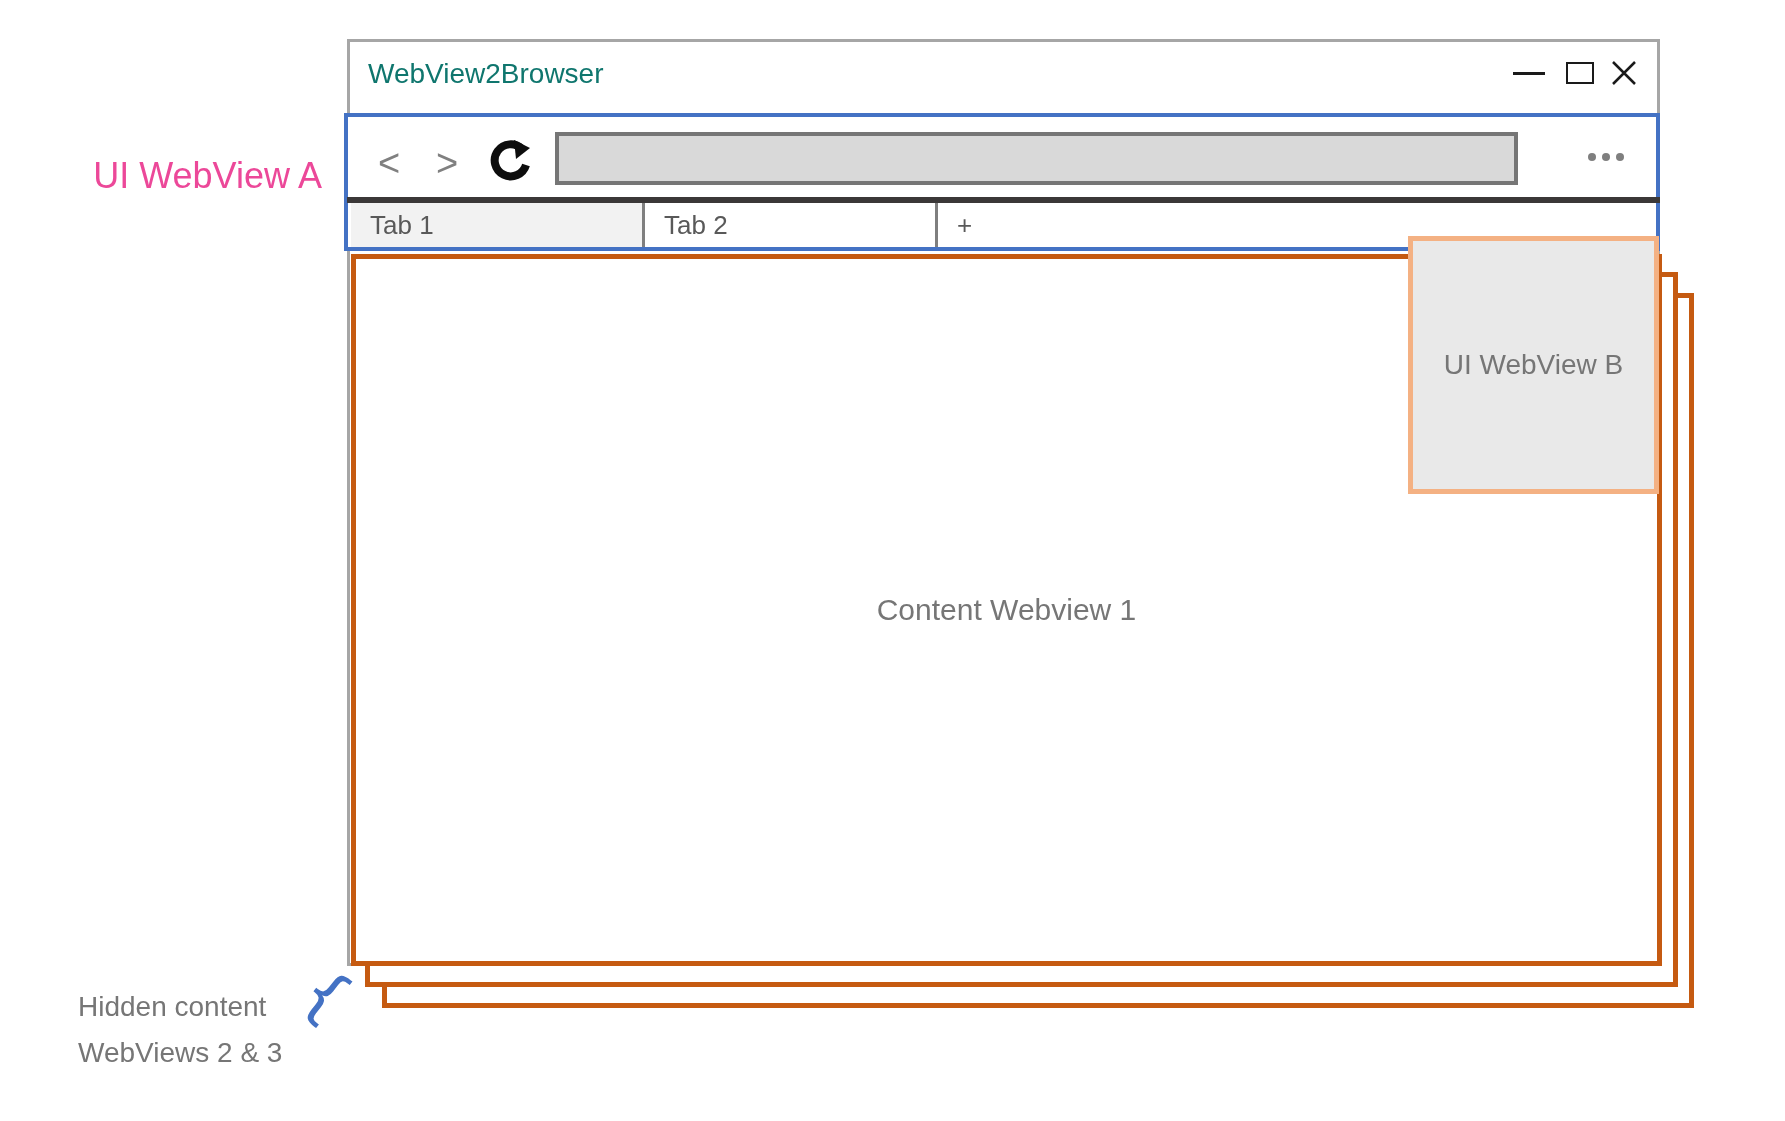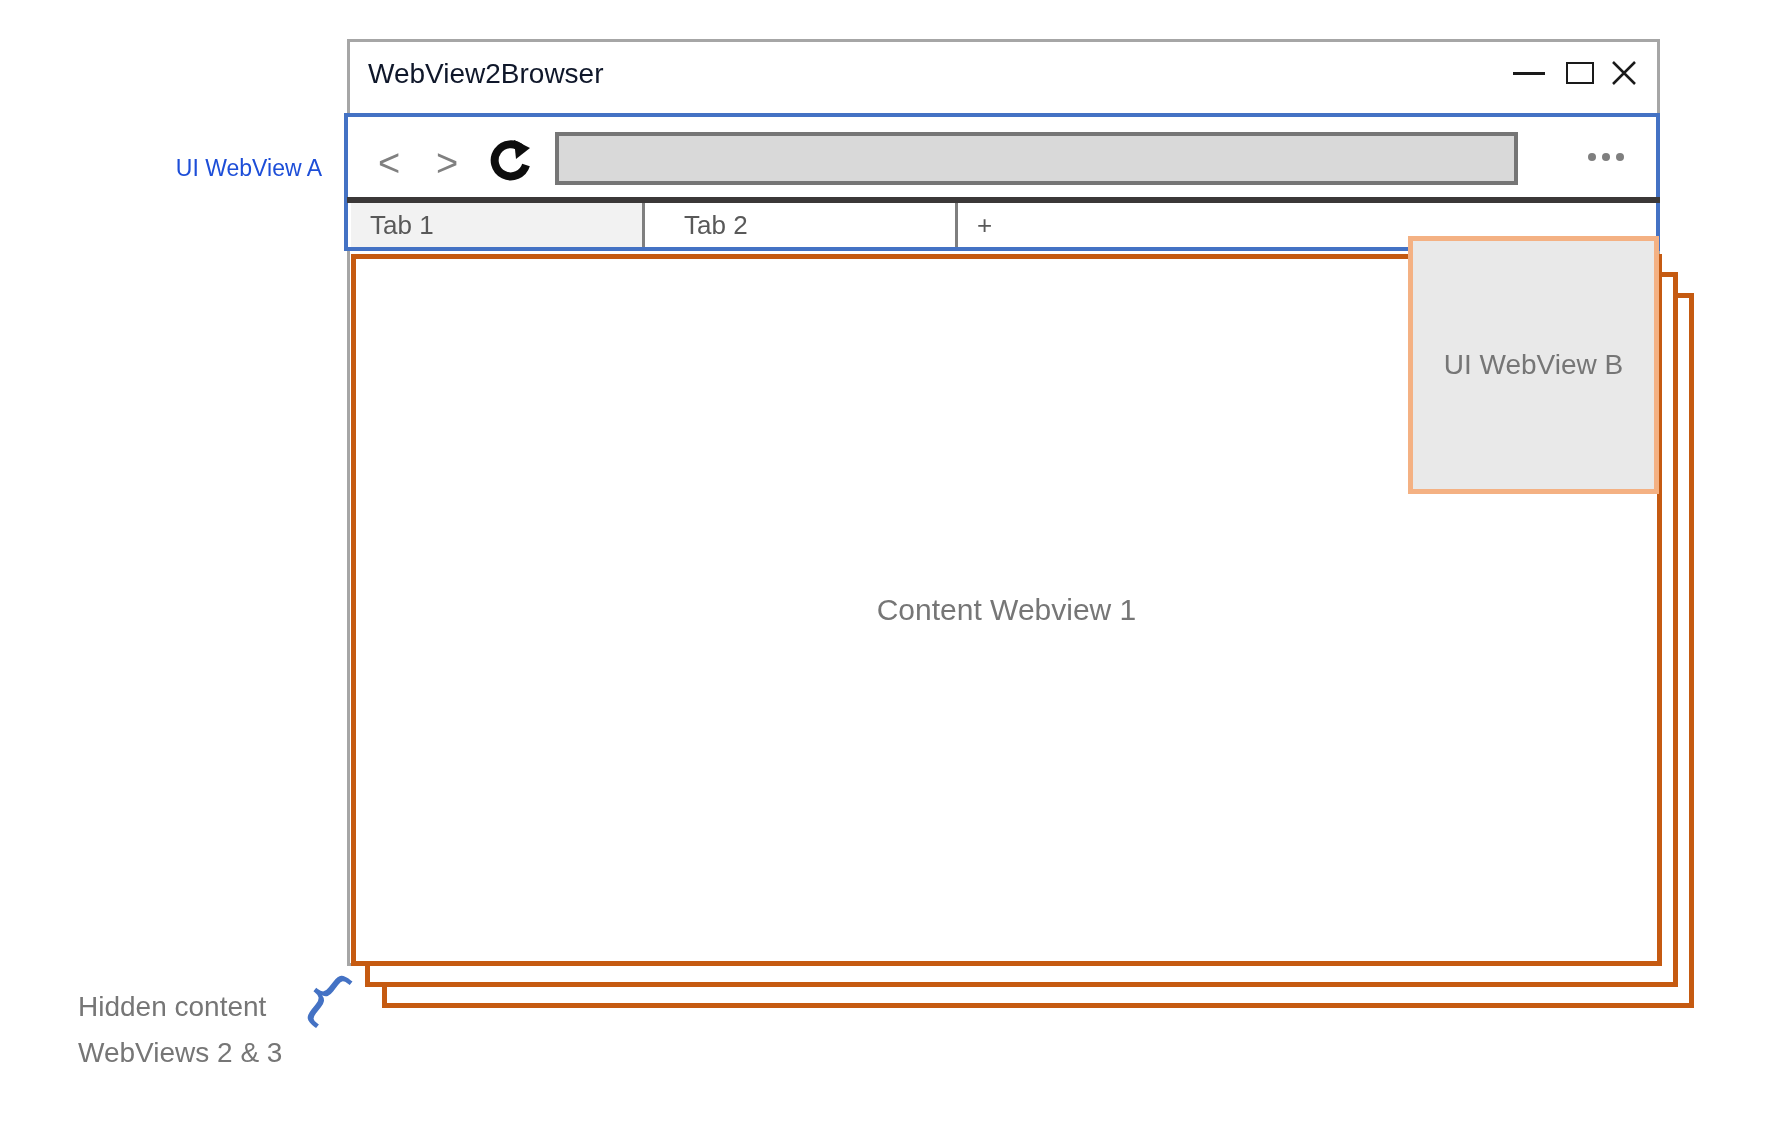--- a/index.html
+++ b/index.html
@@ -10,21 +10,21 @@
   }
 
   
   .sheet { position:absolute; background:#ffffff; border:5px solid #C55A11; }
   #sheet3 { left:382px; top:293px; width:1312px; height:715px; }
   #sheet2 { left:365px; top:272px; width:1313px; height:715px; }
 
   
   #window { position:absolute; left:347px; top:39px; width:1313px; height:927px;
             border:3px solid #A6A6A6; background:#ffffff; }
-  #window-title { position:absolute; left:368px; top:58px; font-size:28px; color:#0f172a; }
+  #window-title { position:absolute; left:368px; top:58px; font-size:28px; color:#0f766e; }
 
   #min-btn  { position:absolute; left:1513px; top:72px; width:32px; height:3px; background:#1a1a1a; }
   #max-btn  { position:absolute; left:1566px; top:62px; width:28px; height:22px; border:2px solid #1a1a1a; background:#fff; }
   #close-btn{ position:absolute; left:1610px; top:59px; width:28px; height:28px; }
 
   
   #toolbar { position:absolute; left:344px; top:113px; width:1316px; height:138px;
              border:4px solid #4472C4; background:#ffffff; }
   .navglyph { position:absolute; top:141px; height:44px; line-height:44px;
               font-size:38px; color:#808080; cursor:default; }
@@ -39,38 +39,38 @@
   #menu-btn i { width:8px; height:8px; border-radius:50%; background:#7F7F7F; display:block; }
 
   
   #tabstrip-border { position:absolute; left:347px; top:197px; width:1313px; height:6px; background:#3B3838; }
   #tabs { position:absolute; left:351px; top:203px; width:1305px; height:50px; display:flex;text-align:center; }
   .tab { height:44px; display:flex; align-items:center; padding-left:19px;
          font-size:26px; color:#595959; background:#ffffff;
          border-right:3px solid #7F7F7F; }
   .tab.active { background:#F2F2F2; }
   .tab:last-child { border-right:none; }
-  #tab-1 { width:294px; } #tab-2 { width:293px;margin-left:20px; } #tab-3 { width:293px; }
+  #tab-1 { width:294px; } #tab-2 { width:293px; } #tab-3 { width:293px; }
   #tab-plus { flex:1; }
 
   
   #content1 { position:absolute; left:351px; top:254px; width:1311px; height:712px;
               border:5px solid #C55A11; background:#ffffff;
               display:flex; align-items:center; justify-content:center;
               font-size:30px; color:#767676; }
 
   
   #webview-b { position:absolute; left:1408px; top:200px; width:251px; height:258px;
                border:5px solid #F4B183; background:#E9E9E9;
                display:flex; align-items:center; justify-content:center;
                font-size:28px; color:#767676;margin-top:36px; }
 
   
   #label-a { position:absolute; left:60px; top:155px; width:262px; text-align:right;
-             font-size:23px; color:#1d4ed8; }
+             font-size:36px; color:#ec4899; }
   #label-hidden { position:absolute; left:78px; top:984px; font-size:28px;
                   color:#767676; line-height:46px; }
   #brace { position:absolute; left:306px; top:958px; font-size:64px; color:#4472C4;
            transform:rotate(38deg); font-family:"DejaVu Sans", sans-serif; }
 </style>
 </head>
 <body>
 
 <div id="canvas">
 

